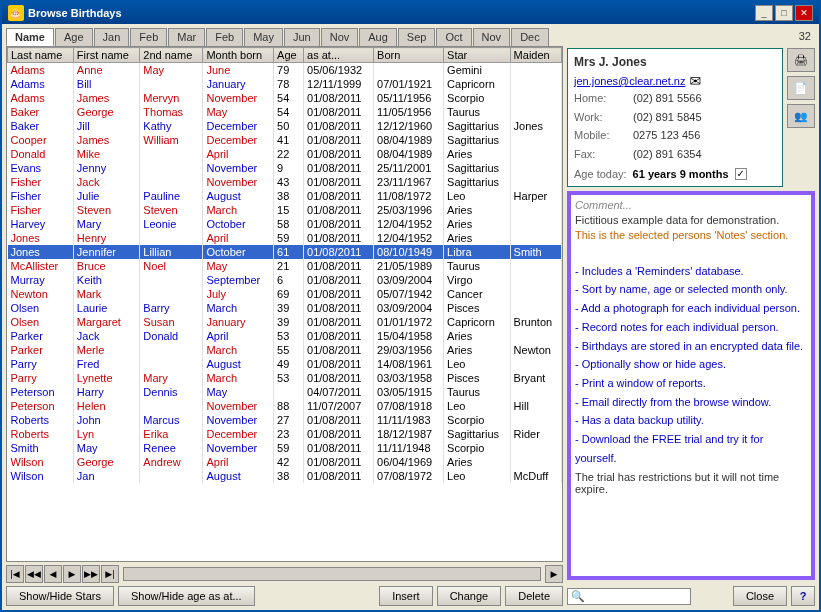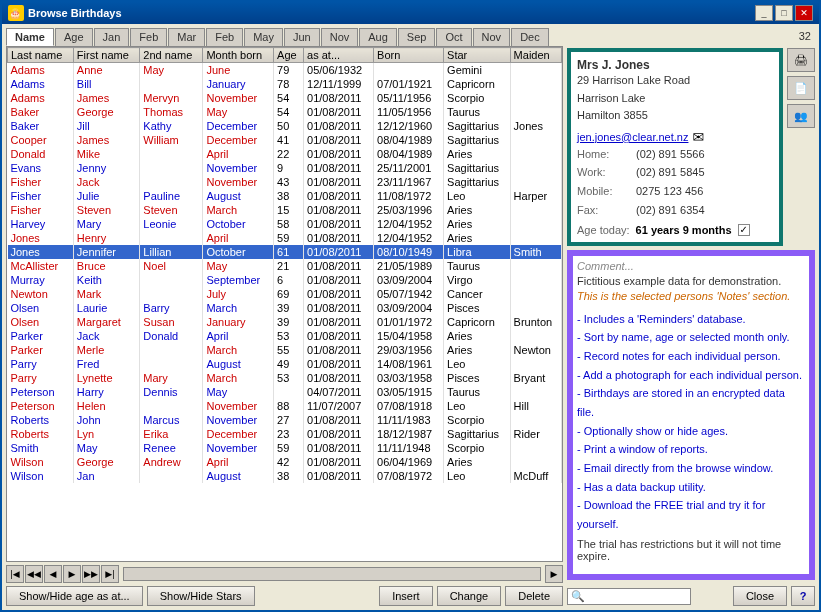--- a/index.html
+++ b/index.html
@@ -27,40 +27,40 @@
     .color-a { color: #cc0000; }
     .color-b { color: #0000cc; }
     .bottom-row { display: flex; align-items: center; gap: 4px; margin-top: 3px; }
     .nav-btns { display: flex; gap: 1px; }
     .nav-btn { width: 18px; height: 18px; background: #d4d0c8; border: 1px solid #888; cursor: pointer; display: flex; align-items: center; justify-content: center; font-size: 9px; }
     .scroll-bar-h { flex: 1; height: 14px; background: #d4d0c8; border: 1px solid #888; }
     .action-btns { display: flex; gap: 4px; margin-top: 3px; }
     .btn { padding: 3px 12px; background: linear-gradient(to bottom, #f5f3ee, #d4d0c8); border: 1px solid #888; cursor: pointer; }
     .right-panel { width: 248px; display: flex; flex-direction: column; gap: 4px; }
     .count-badge { text-align: right; font-size: 11px; color: #333; padding: 2px 4px; }
-    .info-box { background: white; border: 4px solid #0f766e; padding: 6px; }
+    .info-box { background: white; border: 1px solid #0f766e; padding: 6px; }
     .info-name { font-weight: bold; font-size: 12px; color: #333; }
     .info-addr { color: #333; line-height: 1.6; }
     .info-fields { margin-top: 4px; }
     .info-row { display: flex; gap: 4px; line-height: 1.7; }
     .info-label { color: #666; min-width: 55px; }
     .info-value { color: #333; font-weight: bold; }
     .info-email { color: #0000cc; text-decoration: underline; cursor: pointer; }
     .info-phone { color: #333; }
     .icons-col { display: flex; flex-direction: column; gap: 4px; align-items: center; }
     .icon-btn { width: 28px; height: 24px; background: #d4d0c8; border: 1px solid #888; cursor: pointer; display: flex; align-items: center; justify-content: center; }
     .right-top { display: flex; gap: 4px; }
     .right-top-main { flex: 1; }
     .age-row { display: flex; align-items: flex-start; gap: 6px; margin-top: 4px; }
     .age-label { color: #666; }
     .age-value { font-weight: bold; }
     .checkbox { width: 12px; height: 12px; border: 1px solid #888; background: white; display: flex; align-items: center; justify-content: center; font-size: 10px; }
-    .notes-box { background: white; border: 6px solid #8b5cf6; flex: 1; padding: 4px; overflow-y: auto; font-size: 10px; color: #333; }
+    .notes-box { background: white; border: 4px solid #8b5cf6; flex: 1; padding: 4px; overflow-y: auto; font-size: 10px; color: #333; }
     .notes-comment { color: #888; font-style: italic; margin-bottom: 3px; }
-    .notes-selected { color: #cc6600; margin-bottom: 8px; font-style: italic; }
+    .notes-selected { color: #cc6600; margin-bottom: 21px; }
     .notes-list { color: #0000cc; line-height: 1.7; }
     .notes-trial { color: #333; margin-top: 4px; }
     .bottom-right { display: flex; gap: 4px; align-items: center; justify-content: space-between; margin-top: 2px; }
     .search-box { display: flex; align-items: center; border: 1px solid #888; background: white; padding: 1px 3px; gap: 2px; }
     .search-input { border: none; outline: none; width: 100px; font-size: 11px; }
     .bottom-action-btns { display: flex; gap: 4px; }
   </style>
 </head>
 <body>
 
@@ -458,40 +458,35 @@
           <div class="nav-btn">◀</div>
           <div class="nav-btn">▶</div>
           <div class="nav-btn">▶▶</div>
           <div class="nav-btn">▶|</div>
         </div>
         <div class="scroll-bar-h"></div>
         <div class="nav-btn">▶</div>
       </div>
 
       <div class="action-btns">
+        <button class="btn">Show/Hide Stars</button>
         <button class="btn">Show/Hide age as at...</button>
-        <button class="btn">Show/Hide Stars</button>
         <button class="btn" style="margin-left: auto; text-align: center;">Insert</button>
         <button class="btn">Change</button>
         <button class="btn">Delete</button>
       </div>
     </div>
 
     <div class="right-panel">
       <div class="count-badge">32</div>
 
       <div class="right-top">
         <div class="right-top-main">
           <div class="info-box">
             <div class="info-name">Mrs J. Jones</div>
-            <div class="info-addr">
-              <div>29 Harrison Lake Road</div>
-              <div>Harrison Lake</div>
-              <div>Hamilton 3855</div>
-            </div>
             <div style="margin-top: 4px; display: flex; align-items: center; gap: 4px;">
               <span class="info-email">jen.jones@clear.net.nz</span>
               <span style="font-size: 14px;">✉</span>
             </div>
             <div class="info-row">
               <span class="info-label">Home:</span>
               <span class="info-phone">(02) 891 5566</span>
             </div>
             <div class="info-row">
               <span class="info-label">Work:</span>
@@ -519,22 +514,22 @@
         </div>
       </div>
 
       <div class="notes-box">
         <div class="notes-comment">Comment...</div>
         <div style="margin-bottom: 3px;">Fictitious example data for demonstration.</div>
         <div class="notes-selected">This is the selected persons 'Notes' section.</div>
         <div class="notes-list" id="notes-list">
             <div>- Includes a 'Reminders' database.</div>
             <div>- Sort by name, age or selected month only.</div>
+            <div>- Add a photograph for each individual person.</div>
             <div>- Record notes for each individual person.</div>
-            <div>- Add a photograph for each individual person.</div>
             <div>- Birthdays are stored in an encrypted data file.</div>
             <div>- Optionally show or hide ages.</div>
             <div>- Print a window of reports.</div>
             <div>- Email directly from the browse window.</div>
             <div>- Has a data backup utility.</div>
             <div>- Download the FREE trial and try it for yourself.</div>
           </div>
         <div class="notes-trial">The trial has restrictions but it will not time expire.</div>
       </div>
 

